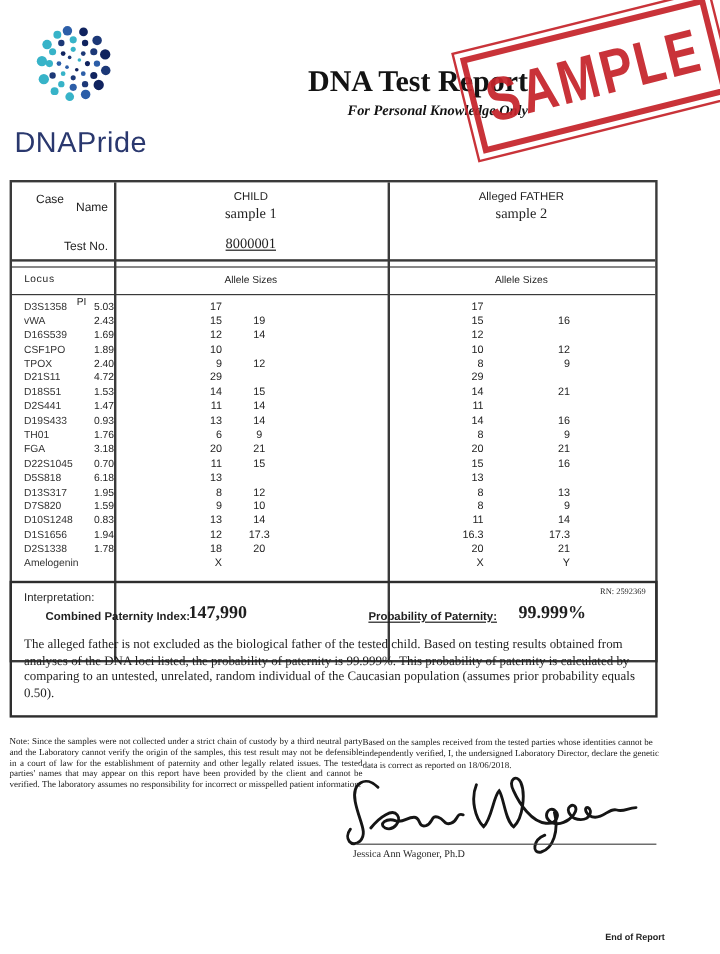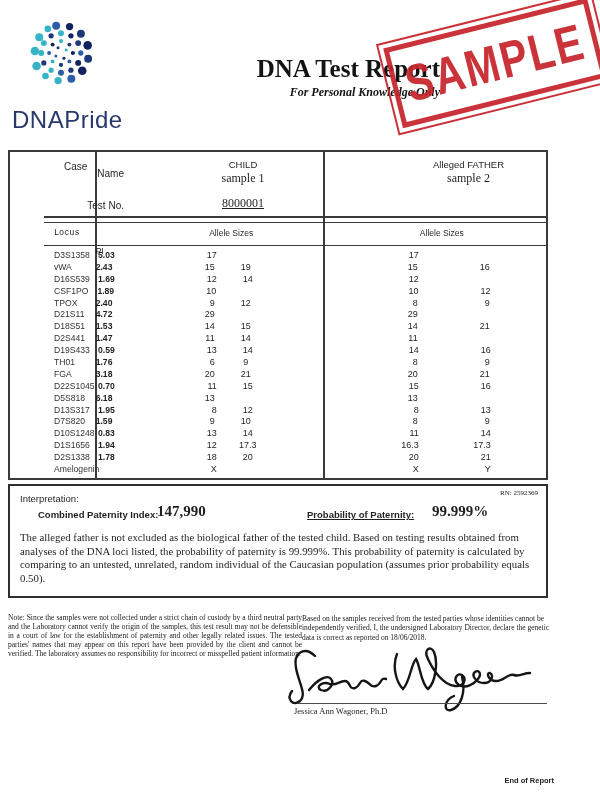--- a/index.html
+++ b/index.html
@@ -19,22 +19,22 @@
                      font-size:12px; margin-top:2px; color:#131313; }
   .stamp {
     position:absolute; left:390px; top:22px; width:210px; height:82px;
     transform:rotate(-14deg); border:5px solid #c5242b; outline:2px solid #c5242b;
     outline-offset:4px; display:flex; align-items:center; justify-content:center;
     color:#c5242b; opacity:0.93; background:rgba(255,255,255,0.0);
   }
   .stamp span { font-weight:900; font-size:41px; letter-spacing:2px; transform:scaleY(1.25); }
   
   .report-table {
-    position:absolute; left:8px; top:150px; width:540px; height:330px;
-    border:2px solid #3a3a3a; font-size:9px;padding-left:34px;
+    position:absolute; left:8px; top:150px; width:540px; height:402px;
+    border:2px solid #3a3a3a; font-size:9px;
   }
   .vline { position:absolute; top:0; bottom:0; width:2px; background:#3a3a3a; }
   .vline.v1 { left:85px; } .vline.v2 { left:313px; }
   .head-row { position:relative; height:66px; border-bottom:2px solid #3a3a3a; }
   .head-left { position:absolute; left:0; top:0; width:85px; height:100%; }
   .hl-case { position:absolute; left:20px; top:9px; font-size:10px; }
   .hl-name { position:absolute; right:5px; top:16px; font-size:10px; }
   .hl-test { position:absolute; right:5px; top:48px; font-size:10px; }
   .head-mid { position:absolute; left:85px; top:0; width:228px; height:100%; text-align:center; }
   .head-right { position:absolute; left:313px; top:0; width:223px; height:100%; text-align:center; }
@@ -46,21 +46,21 @@
     border-top:1.5px solid #3a3a3a; border-bottom:1.5px solid #3a3a3a;
     display:flex; font-size:8.5px;
   }
   .lr-locus { width:45px; padding-left:10px;font-family:Liberation Mono, monospace; }
   .lr-pi { width:40px; padding-left:9px;margin-top:18px; }
   .lr-child { width:228px; text-align:center; }
   .lr-father { width:223px; text-align:center; }
   .data-area { position:relative; margin-top:4px; }
   .drow { display:flex; height:11.9px; line-height:11.9px; }
   .c-locus { width:45px; padding-left:10px; font-size:8.6px; color:#333; }
-  .c-pi { width:40px; padding-left:9px; font-weight:bold; font-size:8.6px; }
+  .c-pi { width:40px; padding-left:9px; font-weight:normal; font-size:8.6px;text-align:right; }
   .c-cell { display:flex; }
   .c-child { width:228px; } .c-father { width:223px; }
   .c-child .a1 { width:90px; text-align:right; } .c-child .a2 { width:62px; text-align:center; }
   .c-father .a1 { width:80px; text-align:right; } .c-father .a2 { width:72px; text-align:right; }
   
   .interp-box {
     position:absolute; left:8px; top:484px; width:540px; height:114px;
     border:2px solid #2e2e2e;
   }
   .interp-label { position:absolute; left:10px; top:7px; font-size:9.5px;text-align:center; }
@@ -265,21 +265,21 @@
             <span class="a1">11</span>
             <span class="a2">14</span>
           </span>
           <span class="c-cell c-father">
             <span class="a1">11</span>
             <span class="a2"></span>
           </span>
         </div>
         <div class="drow">
           <span class="c-locus">D19S433</span>
-          <span class="c-pi">0.59</span>
+          <span class="c-pi">0.93</span>
           <span class="c-cell c-child">
             <span class="a1">13</span>
             <span class="a2">14</span>
           </span>
           <span class="c-cell c-father">
             <span class="a1">14</span>
             <span class="a2">16</span>
           </span>
         </div>
         <div class="drow">

